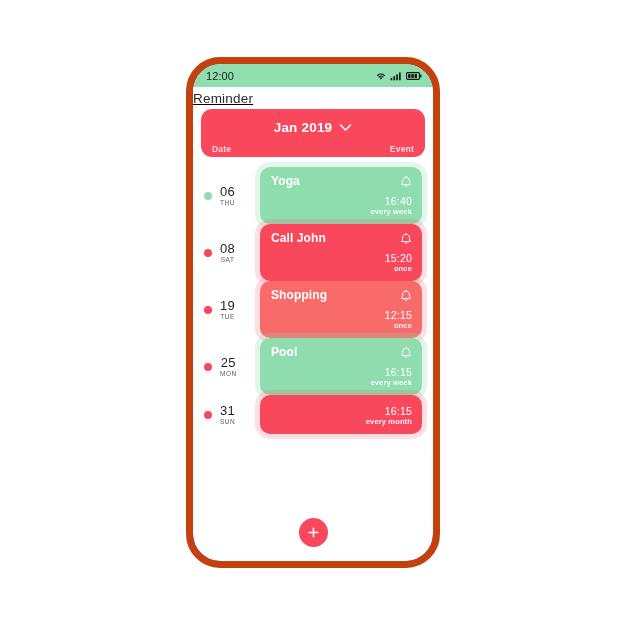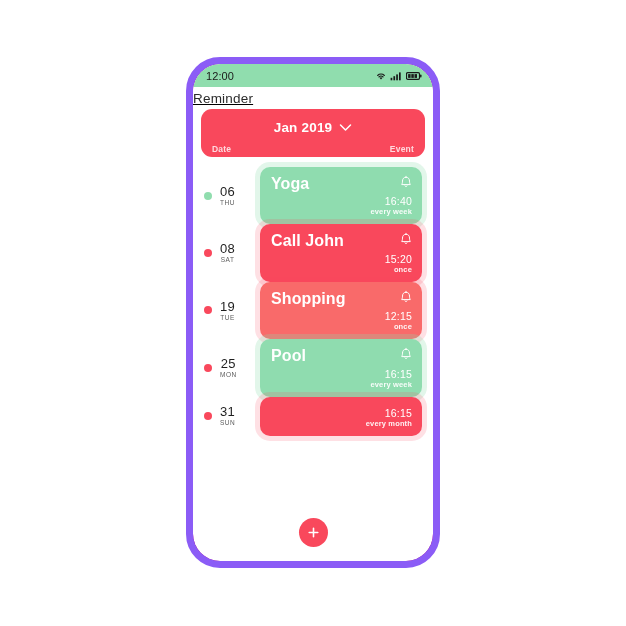--- a/index.html
+++ b/index.html
@@ -20,21 +20,21 @@
   }
 
   
   .phone-frame {
     position: absolute;
     left: 186px;
     top: 57px;
     width: 254px;
     height: 511px;
     box-sizing: border-box;
-    border: 7px solid #8b5cf6;
+    border: 7px solid #c2410c;
     border-radius: 34px;
     background: #a21caf;
     overflow: hidden;
   }
 
   .screen {
     position: absolute;
     inset: 0;
     background: #ffffff;
     border-radius: 27px;
@@ -181,21 +181,21 @@
   .card.glow-green { box-shadow: 0 0 0 5px rgba(144, 221, 174, 0.26); }
   .card.glow-red   { box-shadow: 0 0 0 5px rgba(249, 72, 92, 0.17); }
 
   .card-top {
     display: flex;
     align-items: flex-start;
     justify-content: space-between;
   }
   .card-title {
     color: #ffffff;
-    font-size: 16px;
+    font-size: 12px;
     font-weight: 700;
     letter-spacing: 0.1px;
     line-height: 1.15;
   }
   .bell { display: block; margin-top: 0px; }
   .card-bottom {
     display: flex;
     align-items: flex-end;
     justify-content: space-between;
     margin-top: 2px;

